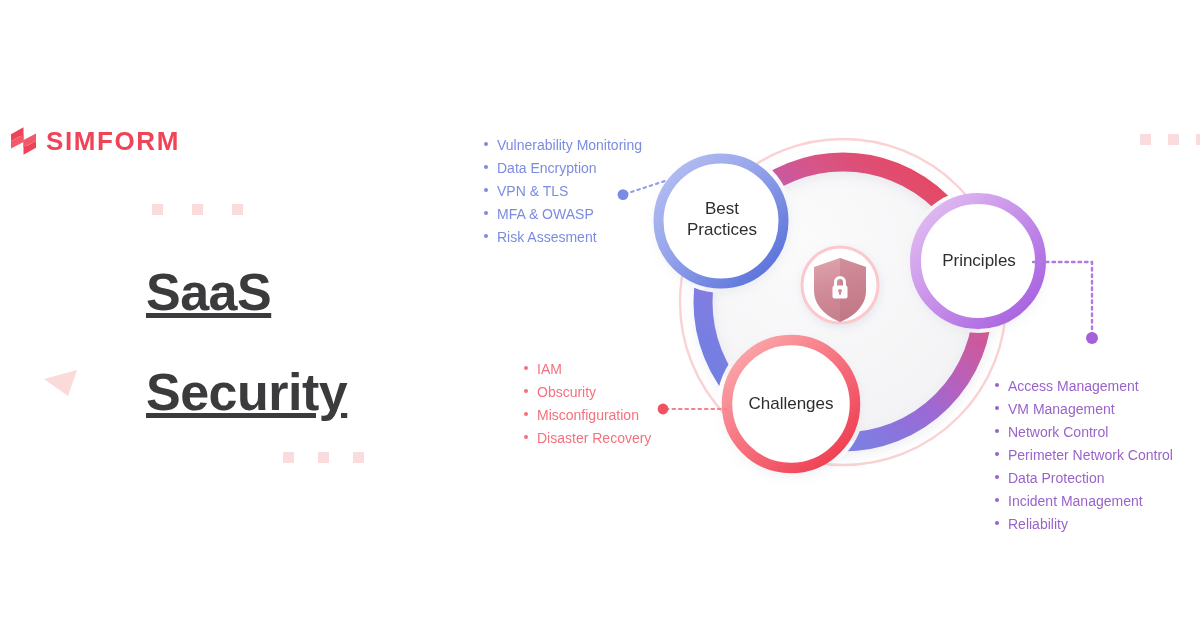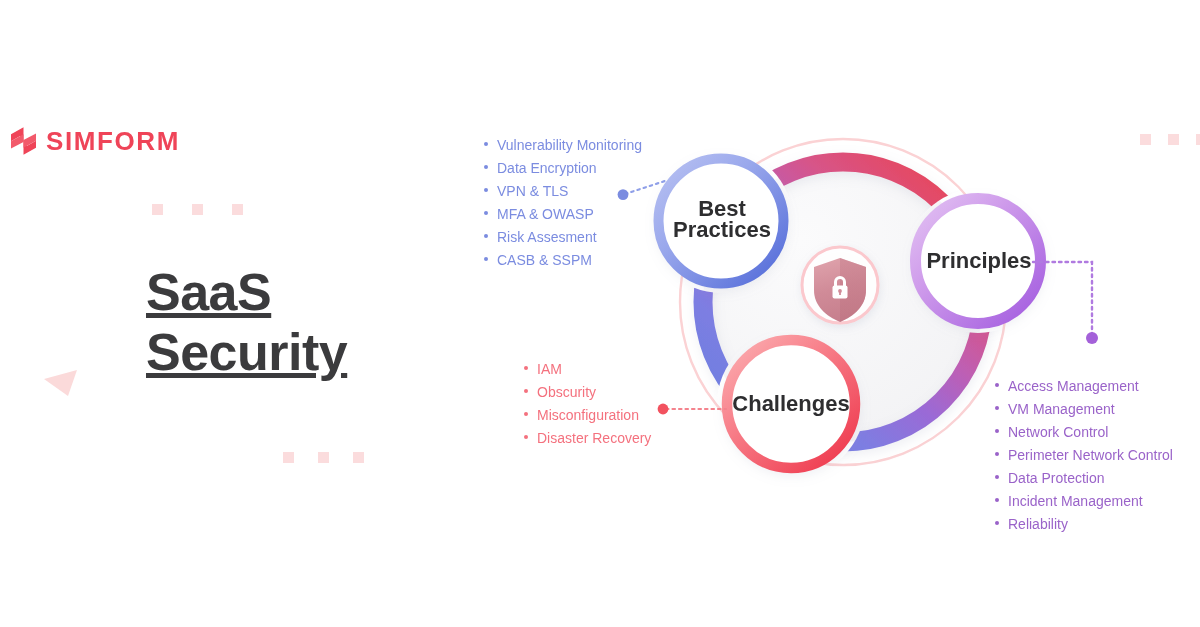--- a/index.html
+++ b/index.html
@@ -26,21 +26,21 @@
     font-size: 26px; font-weight: 700; letter-spacing: 1.6px;
     color: #ef4458; line-height: 1;
   }
 
   
   .headline {
     position: absolute; left: 146px; top: 262px;
     font-size: 52px; font-weight: 700; line-height: 1.16;
     color: #3b3b3d; letter-spacing: -0.5px; text-decoration: underline;
   }
-  .headline .l2 { display: block; }
+  .headline .l2 { display: block; margin-top: 40px; }
 
   
   .deco-sq { position: absolute; width: 11px; height: 11px; background: #fbdcdd; }
   .deco-tri { position: absolute; width: 0; height: 0; }
 
   
   .list { position: absolute; }
   .list li {
     list-style: none;
     font-size: 14px;
@@ -62,23 +62,23 @@
   
   #diagram {
     position: absolute; left: 630px; top: 110px;
     width: 470px; height: 400px;
   }
   #diagram svg { display: block; width: 470px; height: 400px; overflow: visible; }
 
   .node-label {
     position: absolute;
     text-align: center;
-    font-weight: 700;
+    font-weight: 400;
     color: #2e2e30;
-    font-size: 22px;
+    font-size: 17px;
     line-height: 21px;
     pointer-events: none;
   }
   #lbl-best      { left: 663px; top: 198px; width: 118px; }
   #lbl-principles{ left: 920px; top: 250px; width: 118px; }
   #lbl-challenges{ left: 730px; top: 393px; width: 122px; }
 </style>
 </head>
 <body>
 
@@ -129,24 +129,20 @@
         <span>VPN &amp; TLS</span>
       </li>
     <li>
         <span class="dot"></span>
         <span>MFA &amp; OWASP</span>
       </li>
     <li>
         <span class="dot"></span>
         <span>Risk Assesment</span>
       </li>
-    <li>
-        <span class="dot"></span>
-        <span>CASB &amp; SSPM</span>
-      </li>
   </ul>
 
   <ul class="list list-red">
     <li>
         <span class="dot"></span>
         <span>IAM</span>
       </li>
     <li>
         <span class="dot"></span>
         <span>Obscurity</span>

